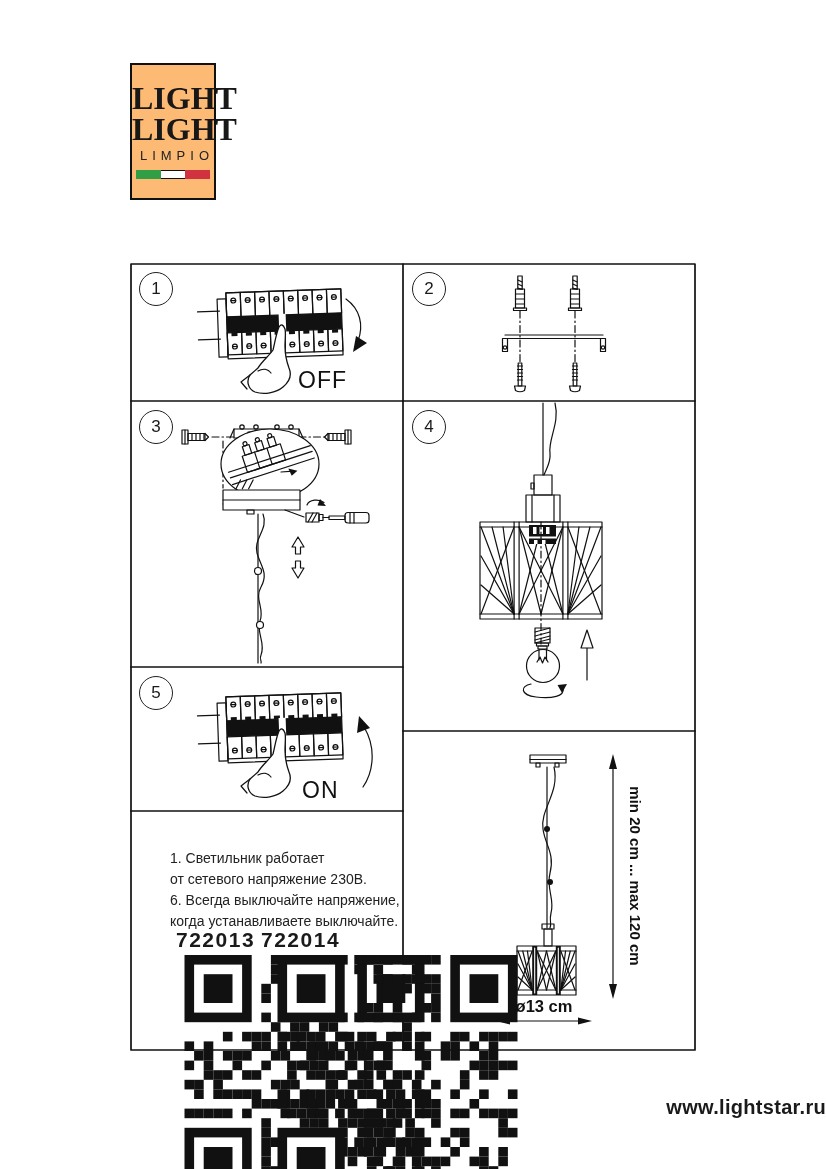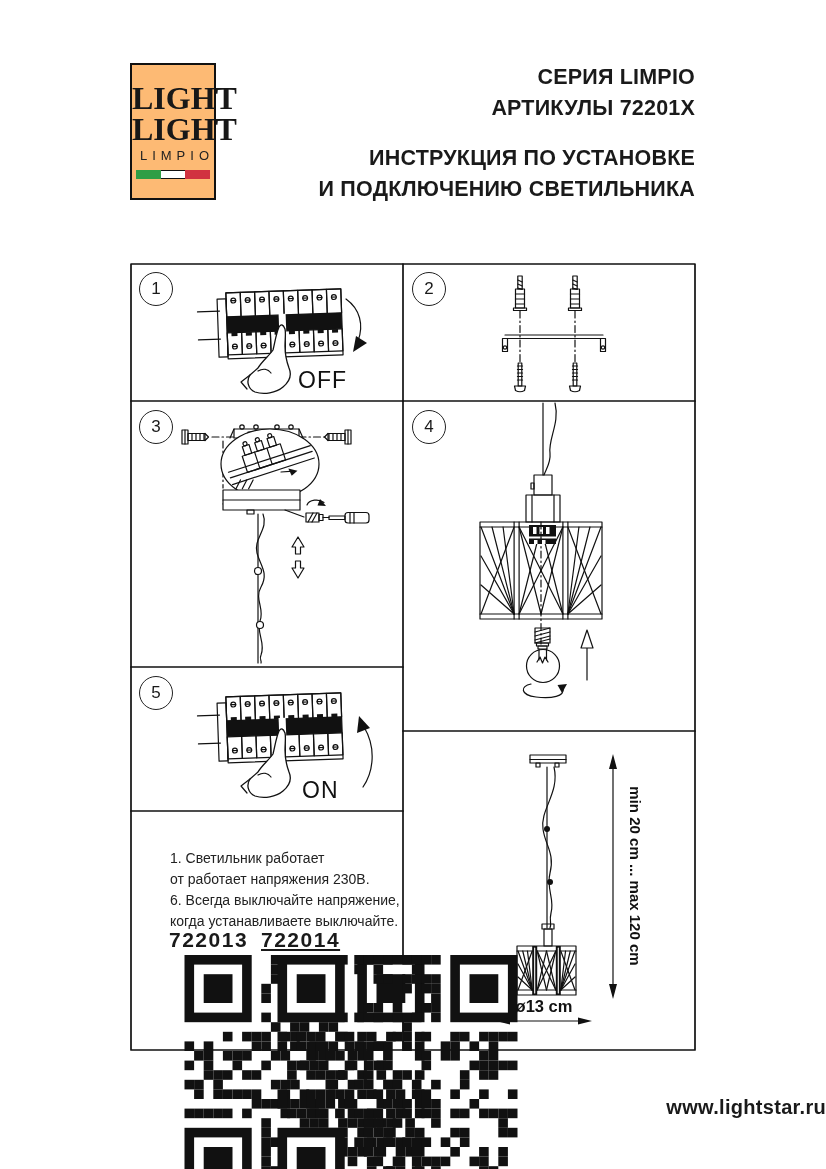--- a/index.html
+++ b/index.html
@@ -63,26 +63,20 @@
     <div class="logo-word first">LIGHT</div>
     <div class="logo-word">LIGHT</div>
     <div class="logo-group">LIMPIO</div>
     <div class="logo-flag">
       <span style="background: rgb(47, 158, 69);"></span>
       <span class="flag-white" style="background: rgb(255, 255, 255);"></span>
       <span style="background: rgb(209, 50, 64);"></span>
     </div>
   </div>
 
-  <div class="abs titleblock">
-    <div class="t1">СЕРИЯ LIMPIO</div>
-    <div class="t1">АРТИКУЛЫ 72201X</div>
-    <div class="t1 t-gap">ИНСТРУКЦИЯ ПО УСТАНОВКЕ</div>
-    <div class="t1">И ПОДКЛЮЧЕНИЮ СВЕТИЛЬНИКА</div>
-  </div>
 
   <div class="abs grid">
     <svg class="gridsvg" viewBox="0 0 566 788">
       <rect class="gl" x="1" y="1" width="564" height="786"></rect>
       <line class="gl" x1="273" y1="1" x2="273" y2="787"></line>
       <line class="gl" x1="1" y1="138" x2="273" y2="138"></line>
       <line class="gl" x1="1" y1="404" x2="273" y2="404"></line>
       <line class="gl" x1="1" y1="548" x2="273" y2="548"></line>
       <line class="gl" x1="273" y1="138" x2="565" y2="138"></line>
       <line class="gl" x1="273" y1="468" x2="565" y2="468"></line>
@@ -454,26 +448,26 @@
         <path d="M128,108 C133,105 138,106 141,110"></path>
         <path d="M233,120 C244,104 246,80 234,60"></path>
         <polygon class="fill" points="229,49 227,66 240,61"></polygon>
         <text class="biglabel" x="172" y="131">ON</text>
       </svg>
     </div>
 
     <div class="panel" style="left:0;top:548px;width:273px;height:240px;">
       <div class="notes-text">
         <div>1. Светильник работает</div>
-        <div>от работает напряжения 230В.</div>
+        <div>от сетевого напряжение 230В.</div>
         <div>6. Всегда выключайте напряжение,</div>
         <div>когда устанавливаете выключайте.</div>
       </div>
-      <div class="artcode" style="left:39px;">722013</div>
-      <div class="artcode" style="left:131px;text-decoration:underline;">722014</div>
+      <div class="artcode" style="left:46px;">722013</div>
+      <div class="artcode" style="left:131px;">722014</div>
       <svg class="qr" style="left:38px;top:144px;" viewBox="0 0 72 72">
           <g id="qr1">
             <rect x="0" y="0" width="20.16" height="20.16" class="fill"></rect>
             <rect x="2.88" y="2.88" width="14.399999999999999" height="14.399999999999999" class="wgap"></rect>
             <rect x="5.76" y="5.76" width="8.64" height="8.64" class="fill"></rect>
             <rect x="51.839999999999996" y="0" width="20.16" height="20.16" class="fill"></rect>
             <rect x="54.72" y="2.88" width="14.399999999999999" height="14.399999999999999" class="wgap"></rect>
             <rect x="57.599999999999994" y="5.76" width="8.64" height="8.64" class="fill"></rect>
             <rect x="0" y="51.839999999999996" width="20.16" height="20.16" class="fill"></rect>
             <rect x="2.88" y="54.72" width="14.399999999999999" height="14.399999999999999" class="wgap"></rect>

